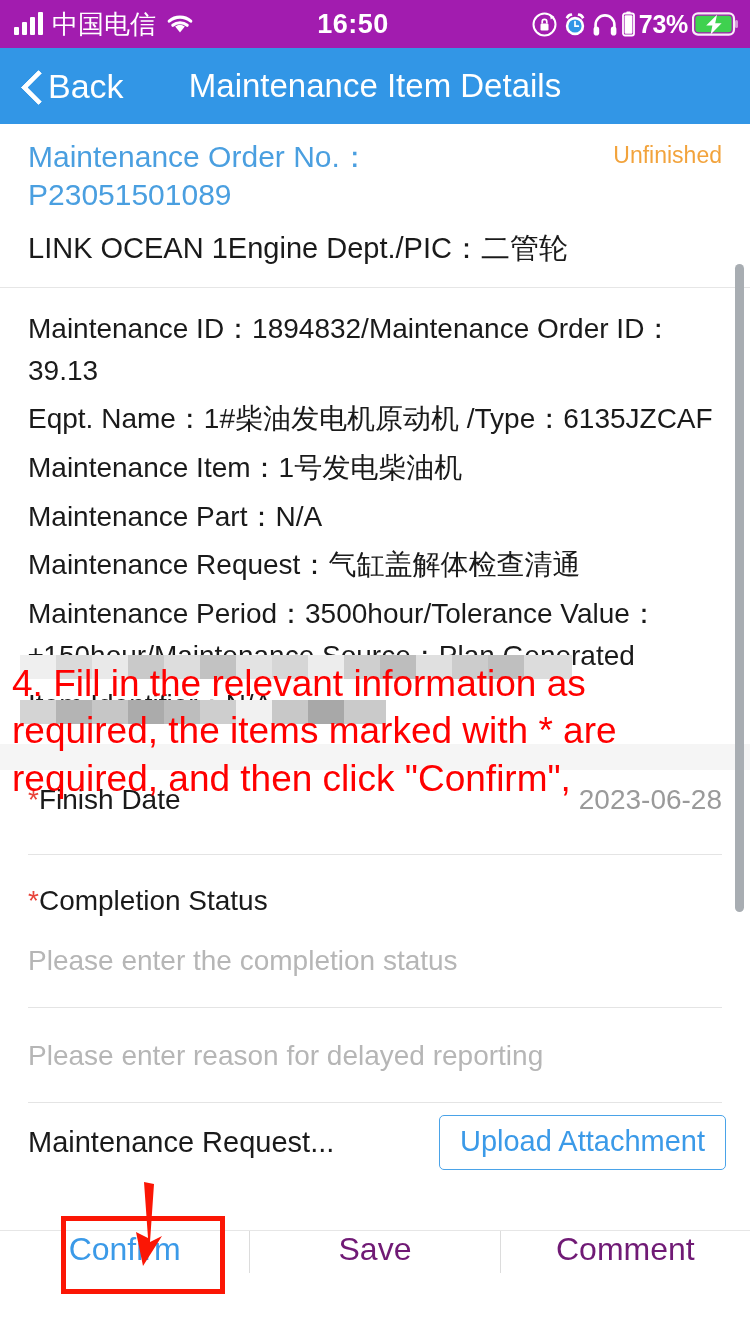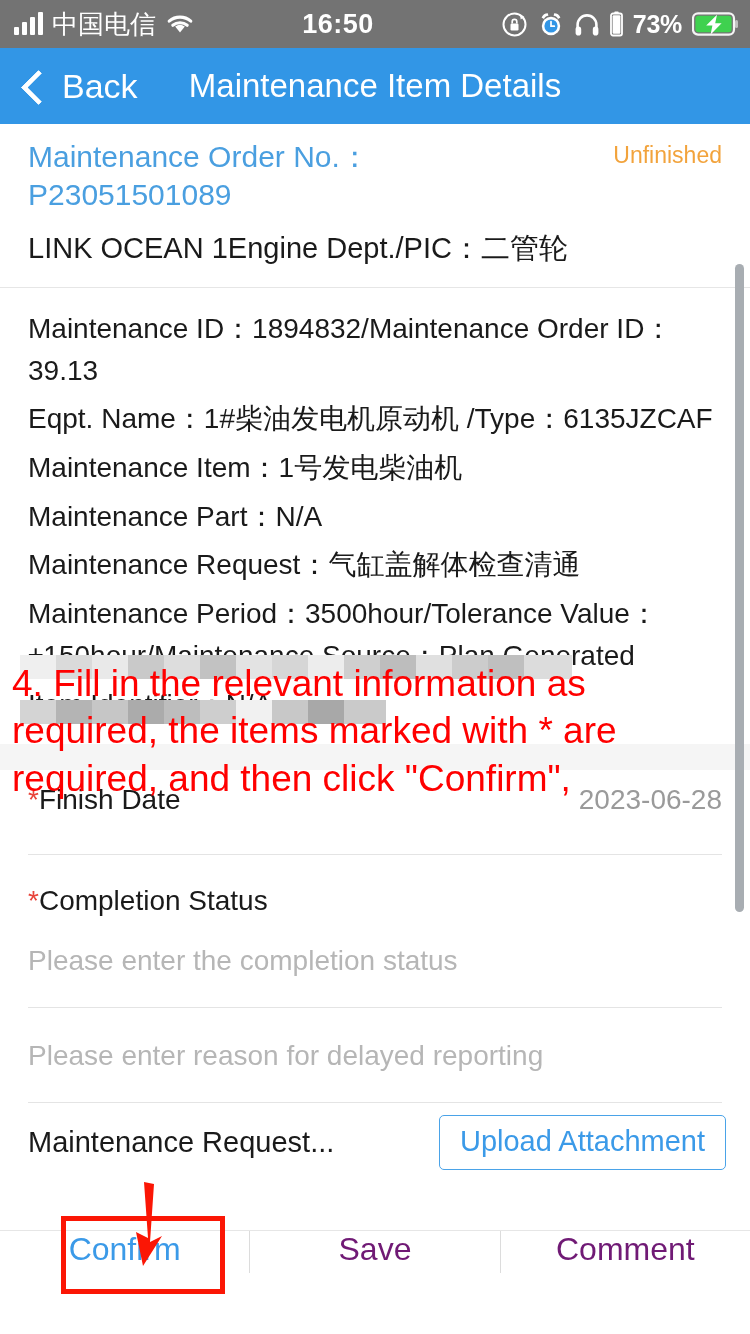--- a/index.html
+++ b/index.html
@@ -19,21 +19,21 @@
     background: #ffffff;
     overflow: hidden;
   }
 
   
   .status-bar {
     position: absolute;
     top: 0; left: 0;
     width: 750px;
     height: 48px;
-    background: #737373;
+    background: #a21caf;
     display: flex;
     align-items: center;
     color: #ffffff;
   }
   .sb-left {
     display: flex;
     align-items: center;
     gap: 9px;
     padding-left: 14px;
     flex: 0 0 auto;
@@ -65,21 +65,21 @@
     flex: 1 1 auto;
     text-align: center;
     font-size: 27px;
     font-weight: bold;
     letter-spacing: 0.5px;
     margin-left: -20px;
   }
   .sb-right {
     display: flex;
     align-items: center;
-    gap: 10px;
+    gap: 4px;
     padding-right: 12px;
     flex: 0 0 auto;
   }
   .sb-right svg { display: block; }
   .battery-pct {
     font-size: 25px;
     font-weight: bold;
     letter-spacing: -0.3px;
   }
 
@@ -90,21 +90,21 @@
     width: 750px;
     height: 76px;
     background: #3296e6;
     display: flex;
     align-items: center;
     color: #ffffff;
   }
   .nav-back {
     display: flex;
     align-items: center;
-    gap: 20px;
+    gap: 6px;
     padding-left: 22px;
     cursor: pointer;
     text-align: center;
   }
   .chev {
     width: 20px; height: 34px;
     position: relative;
     display: block;
   }
   .chev::before {

